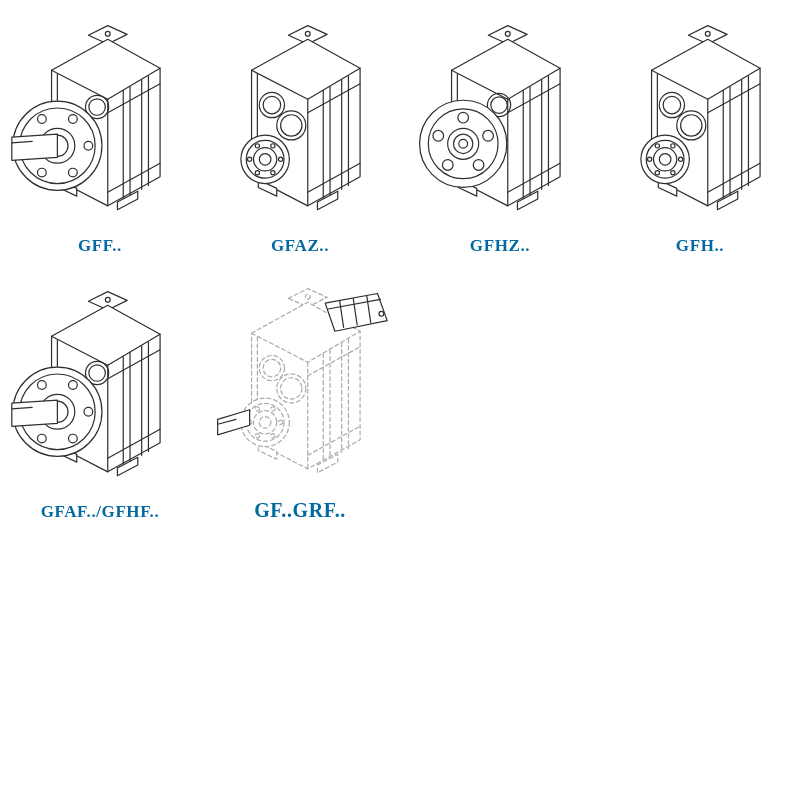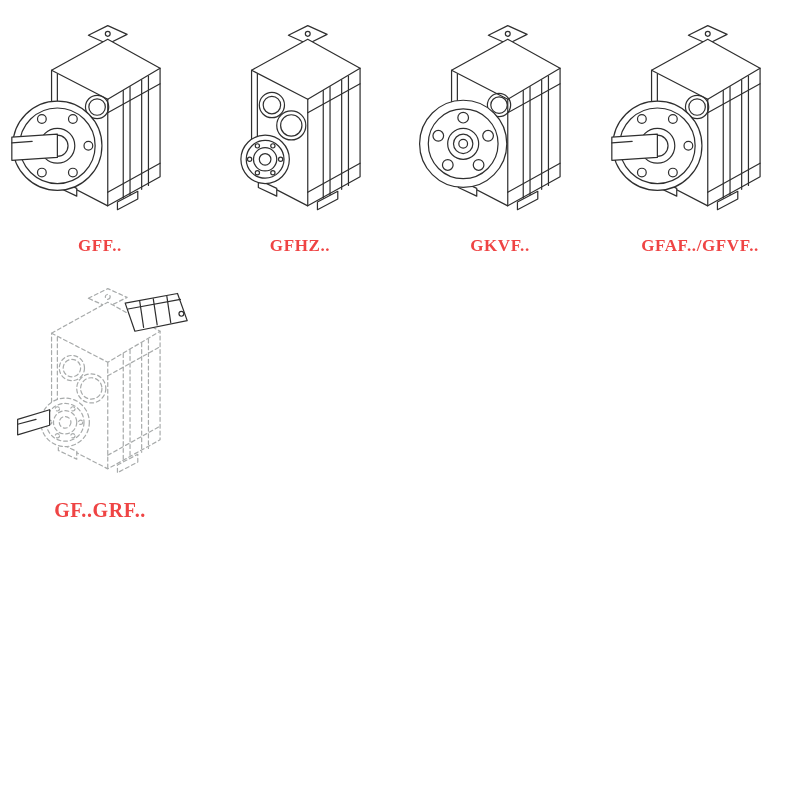--- a/index.html
+++ b/index.html
@@ -33,21 +33,21 @@
     color: var(--line, #2f2f2f);
     stroke-width: 1.25;
     stroke-linecap: round;
     stroke-linejoin: round;
     overflow: visible;
   }
   figcaption {
     font-weight: bold;
     font-size: 17px;
     letter-spacing: 0.6px;
-    color: #ef4444;
+    color: #0369a1;
     margin-top: 4px;
     white-space: nowrap;
   }
   figure.emphasis figcaption { font-size: 20px; }
   figure.framed { outline: 1.5px solid var(--frame, #c9c9c9); outline-offset: -1px; }
   .phantom { color: var(--phantom, #a8abab); stroke-dasharray: 4 3; }
   .solidpart { color: var(--line, #2f2f2f); stroke-dasharray: none; }
   .defs-holder { position: absolute; width: 0; height: 0; }
 </style>
 </head>
@@ -202,33 +202,39 @@
     <figure class="cell">
       <svg viewBox="0 0 200 225" class="drawing">
         <use href="#sym-flange-shaft" xlink:href="#sym-flange-shaft"></use>
       </svg>
       <figcaption>GFF..</figcaption>
     </figure>
     <figure class="cell">
       <svg viewBox="0 0 200 225" class="drawing">
         <use href="#sym-hollow-shaft" xlink:href="#sym-hollow-shaft"></use>
       </svg>
+      <figcaption>GFAZ..</figcaption>
+    </figure>
+    <figure class="cell">
+      <svg viewBox="0 0 200 225" class="drawing">
+        <use href="#sym-flange-hollow" xlink:href="#sym-flange-hollow"></use>
+      </svg>
       <figcaption>GFHZ..</figcaption>
     </figure>
     <figure class="cell">
       <svg viewBox="0 0 200 225" class="drawing">
-        <use href="#sym-flange-hollow" xlink:href="#sym-flange-hollow"></use>
-      </svg>
-      <figcaption>GKVF..</figcaption>
+        <use href="#sym-hollow-shaft" xlink:href="#sym-hollow-shaft"></use>
+      </svg>
+      <figcaption>GFH..</figcaption>
     </figure>
     <figure class="cell">
       <svg viewBox="0 0 200 225" class="drawing">
         <use href="#sym-flange-shaft" xlink:href="#sym-flange-shaft"></use>
       </svg>
-      <figcaption>GFAF../GFVF..</figcaption>
+      <figcaption>GFAF../GFHF..</figcaption>
     </figure>
     <figure class="cell emphasis">
       <svg viewBox="0 0 200 225" class="drawing">
         <use href="#sym-phantom-cover" xlink:href="#sym-phantom-cover"></use>
       </svg>
       <figcaption>GF..GRF..</figcaption>
     </figure>
   </div>
 
 </body></html>

